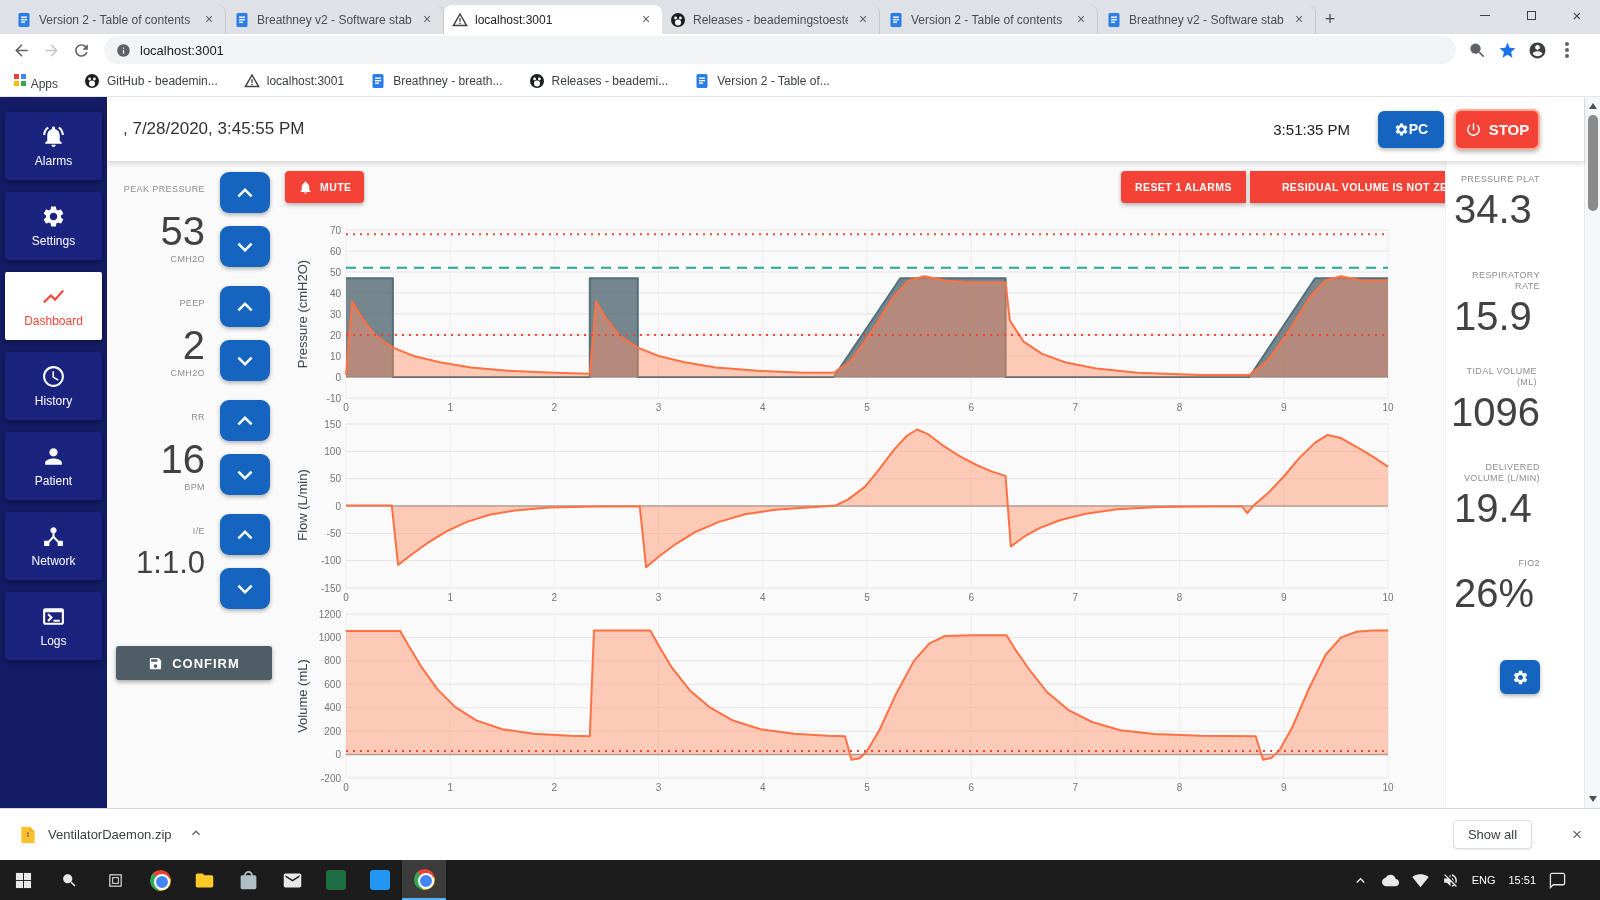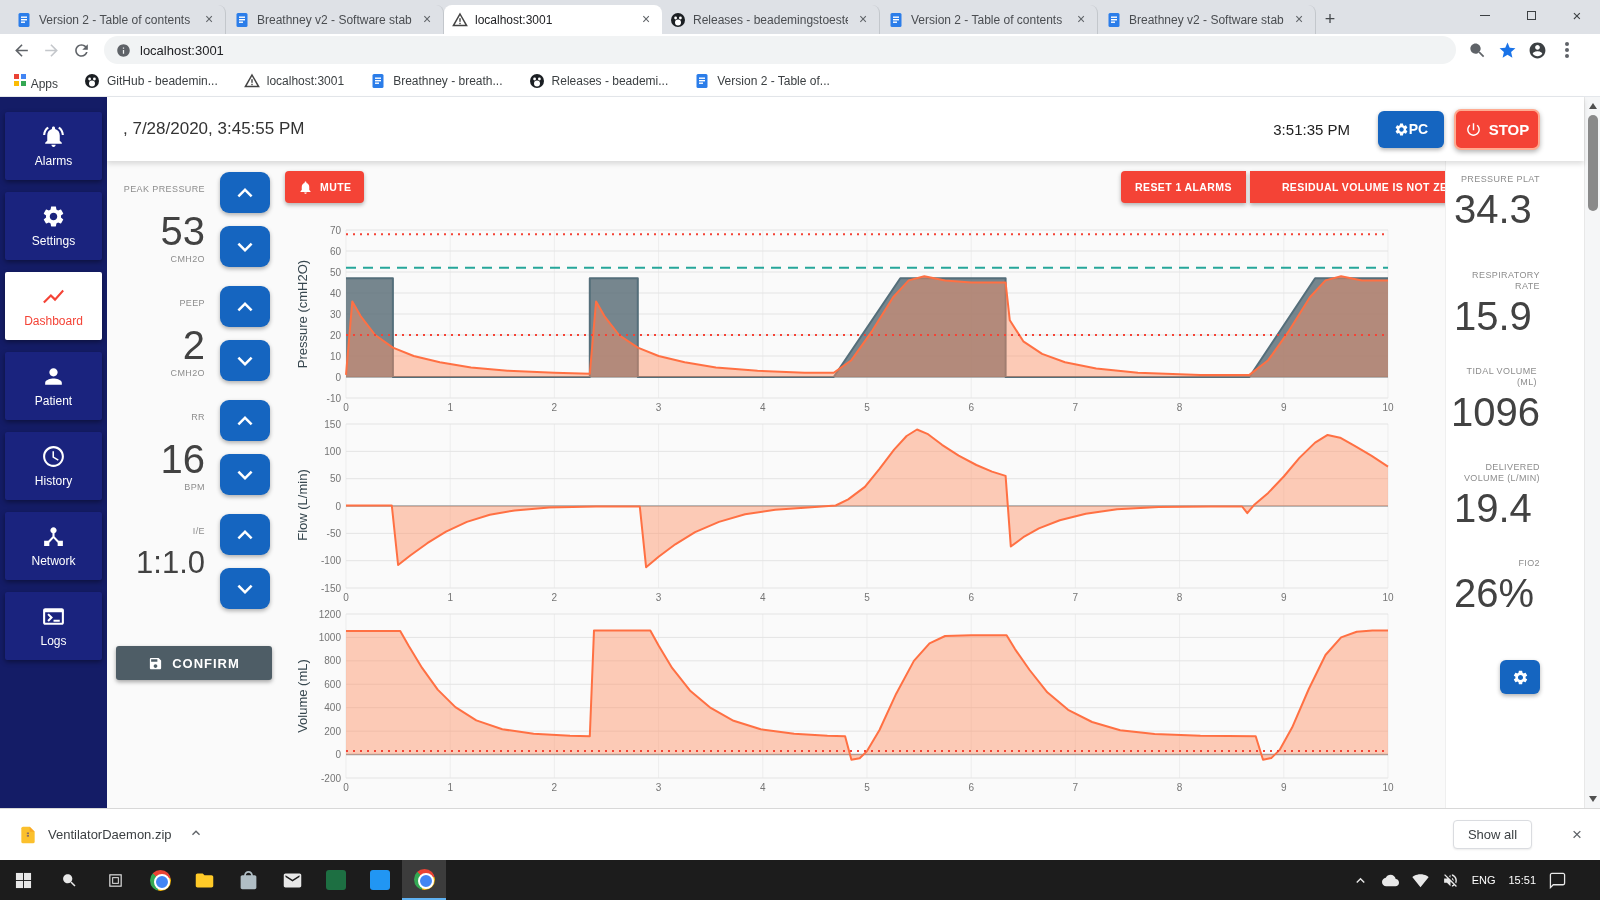--- a/index.html
+++ b/index.html
@@ -317,29 +317,29 @@
       <div class="slab">Settings</div>
     </div>
     <div class="snav active">
       <svg viewBox="0 0 24 24">
           <path d="M3.5 18.49l6-6.01 4 4L22 6.92l-1.41-1.41-7.09 7.97-4-4L2 16.99z"></path>
         </svg>
       <div class="slab">Dashboard</div>
     </div>
     <div class="snav">
       <svg viewBox="0 0 24 24">
+          <path d="M11.99 2C6.47 2 2 6.48 2 12s4.47 10 9.99 10C17.52 22 22 17.52 22 12S17.52 2 11.99 2zM12 20c-4.42 0-8-3.58-8-8s3.58-8 8-8 8 3.58 8 8-3.58 8-8 8zm.5-13H11v6l5.25 3.15.75-1.23-4.5-2.67z"></path>
+        </svg>
+      <div class="slab">History</div>
+    </div>
+    <div class="snav">
+      <svg viewBox="0 0 24 24">
           <path d="M12 12c2.21 0 4-1.79 4-4s-1.79-4-4-4-4 1.79-4 4 1.79 4 4 4zm0 2c-2.67 0-8 1.34-8 4v2h16v-2c0-2.66-5.33-4-8-4z"></path>
         </svg>
       <div class="slab">Patient</div>
-    </div>
-    <div class="snav">
-      <svg viewBox="0 0 24 24">
-          <path d="M11.99 2C6.47 2 2 6.48 2 12s4.47 10 9.99 10C17.52 22 22 17.52 22 12S17.52 2 11.99 2zM12 20c-4.42 0-8-3.58-8-8s3.58-8 8-8 8 3.58 8 8-3.58 8-8 8zm.5-13H11v6l5.25 3.15.75-1.23-4.5-2.67z"></path>
-        </svg>
-      <div class="slab">History</div>
     </div>
     <div class="snav">
       <svg viewBox="0 0 24 24">
           <path d="M17 16l-4-4V8.82C14.16 8.4 15 7.3 15 6c0-1.66-1.34-3-3-3S9 4.34 9 6c0 1.3.84 2.4 2 2.82V12l-4 4H3v5h5v-3.05l4-4.2 4 4.2V21h5v-5h-4z"></path>
         </svg>
       <div class="slab">Network</div>
     </div>
     <div class="snav">
       <svg viewBox="0 0 24 24">
           <path d="M20 4H4c-1.1 0-2 .9-2 2v12c0 1.1.9 2 2 2h16c1.1 0 2-.9 2-2V6c0-1.1-.9-2-2-2zm0 14H4V8h16v10zm-2-1h-6v-2h6v2zM7.5 17l-1.41-1.41L8.67 13l-2.59-2.59L7.5 9l4 4-4 4z"></path>

